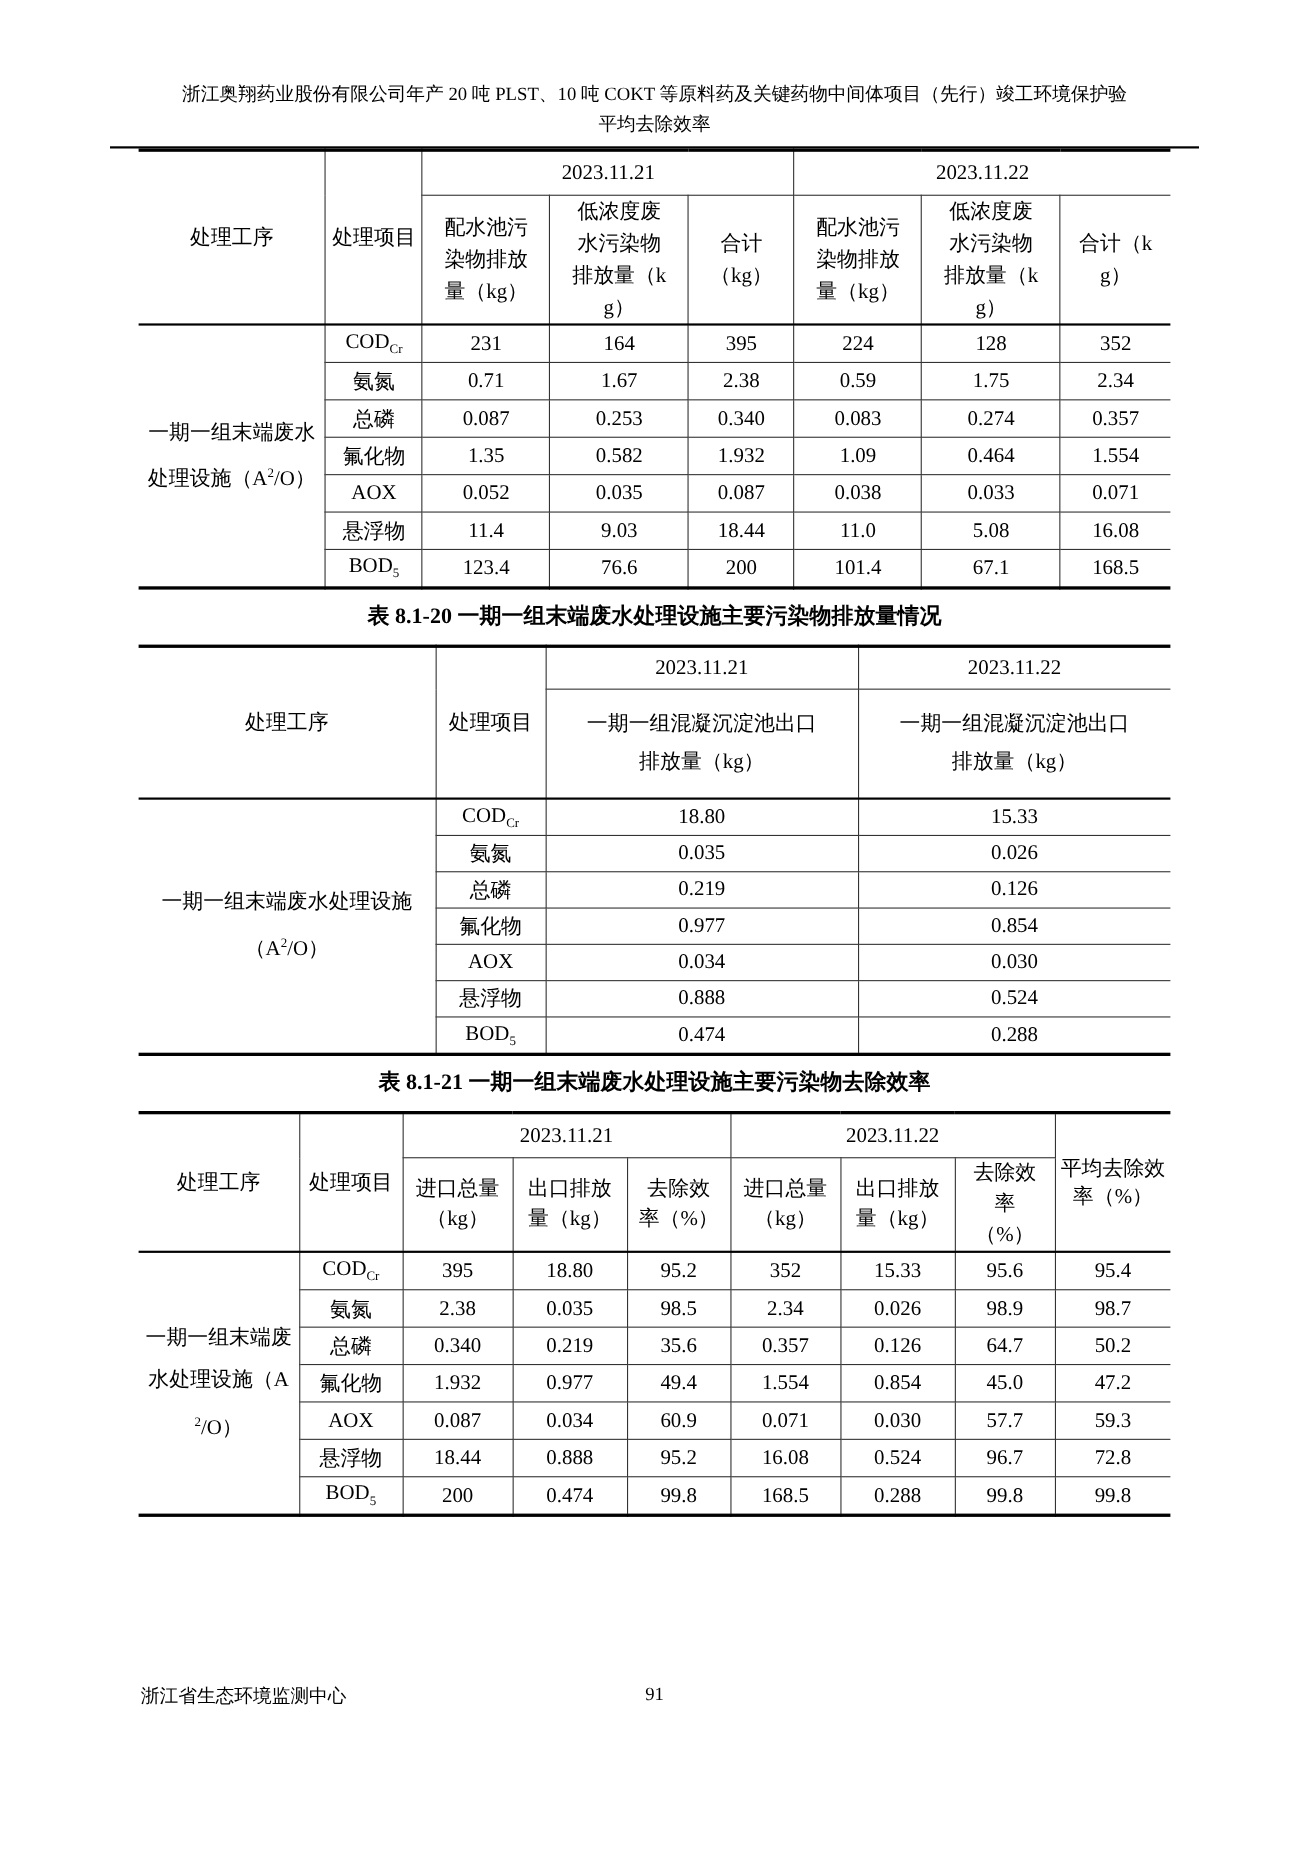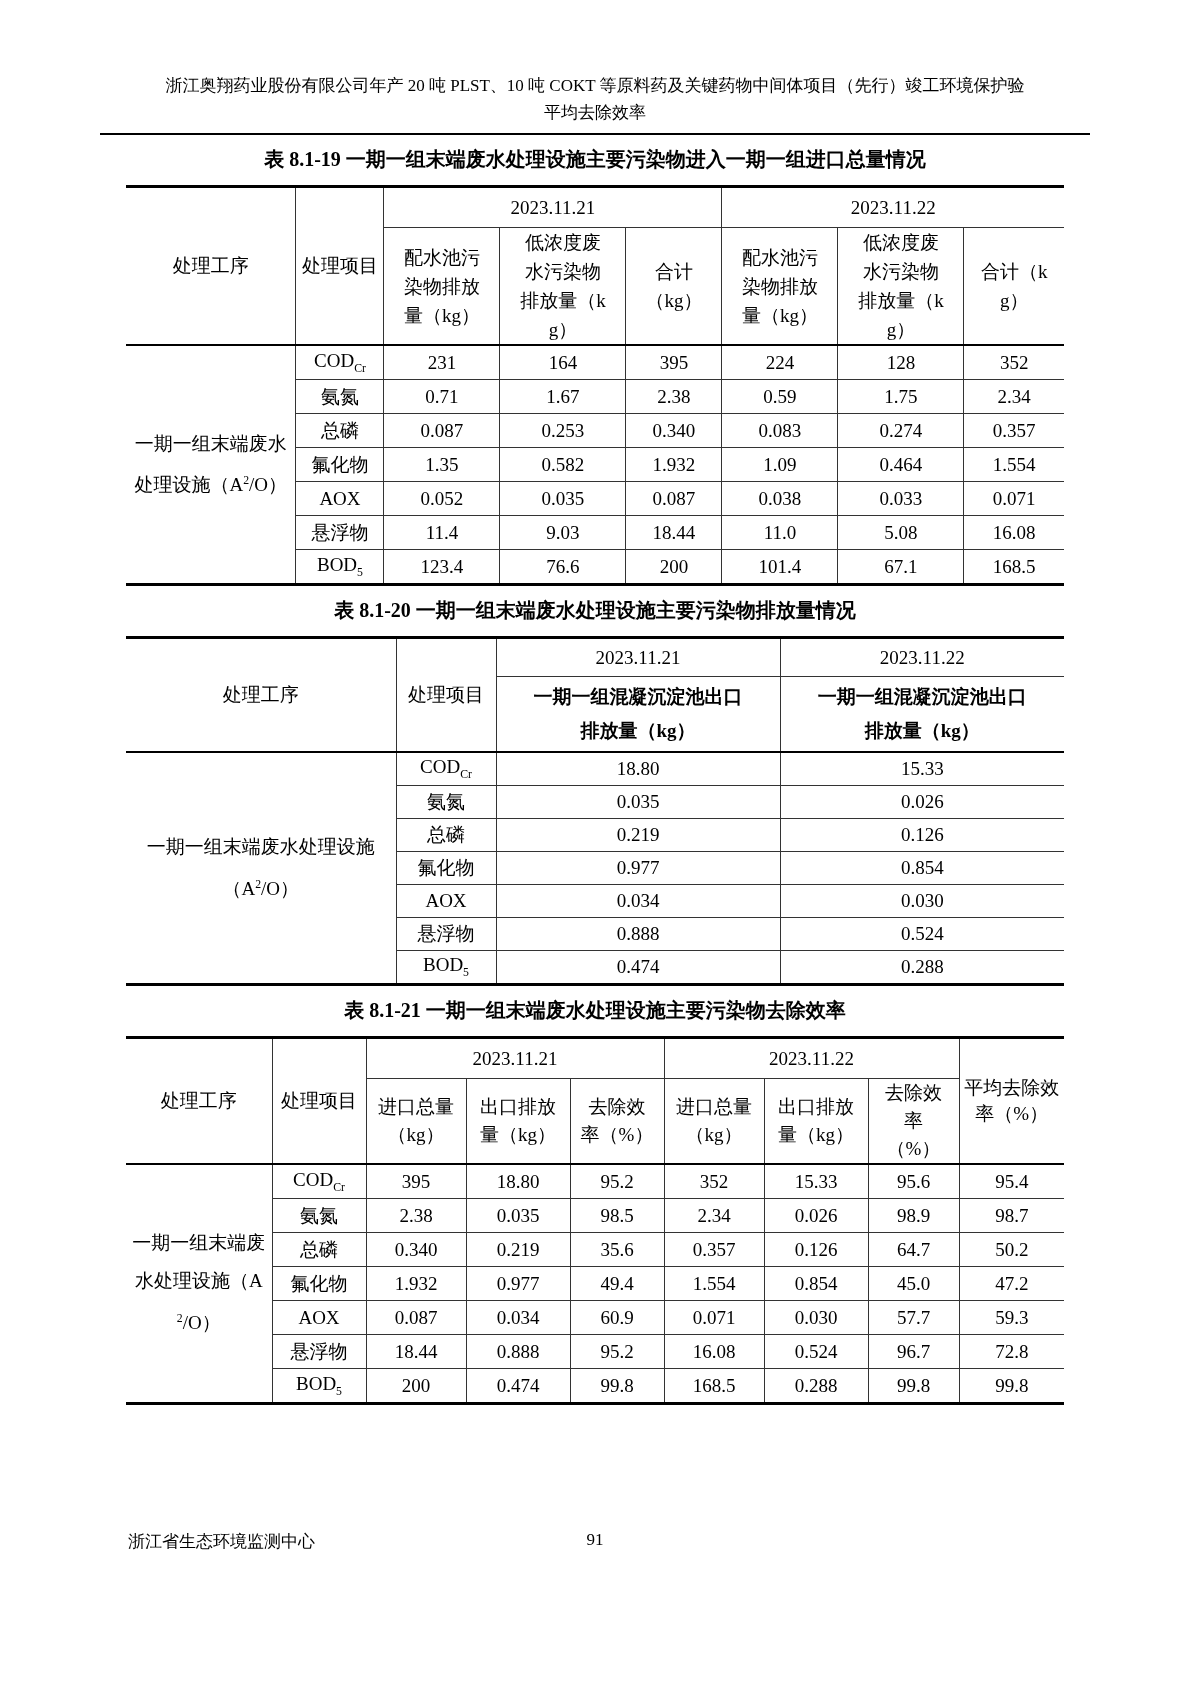--- a/index.html
+++ b/index.html
@@ -59,21 +59,21 @@
   .dtable sup { font-size: 0.62em; }
 
   
   .t1 .date-row th { height: 37px; }
   .t1 .sub-row th { height: 116px; line-height: 29px; padding: 0 16px; }
   .t1 tbody td { height: 31px; }
   .t1 td.fac { line-height: 37px; padding: 0 8px; }
 
   
   .t2 .date-row th { height: 35px; }
-  .t2 .sub-row th { height: 74px; line-height: 34px; padding: 0 30px; font-weight: bold; }
+  .t2 .sub-row th { height: 74px; line-height: 34px; padding: 12px 30px; }
   .t2 tbody td { height: 30px; }
   .t2 td.fac { line-height: 38px; padding: 0 10px; }
 
   
   .t3 .date-row th { height: 37px; }
   .t3 .sub-row th { height: 84px; line-height: 28px; padding: 0 10px; }
   .t3 tbody td { height: 31px; }
   .t3 td.fac { line-height: 38px; padding: 0 6px; }
 
   .page-footer {
@@ -94,21 +94,20 @@
 <body>
 
 <div class="page">
 
   <div class="doc-header">
     <div>浙江奥翔药业股份有限公司年产 20 吨 PLST、10 吨 COKT 等原料药及关键药物中间体项目（先行）竣工环境保护验</div>
     <div>平均去除效率</div>
   </div>
   <hr class="header-rule">
 
-  <div class="table-title">表 8.1-19  一期一组末端废水处理设施主要污染物进入一期一组进口总量情况</div>
   <table class="dtable t1">
     <colgroup>
       <col style="width:170px">
         <col style="width:88px">
       <col style="width:116px">
         <col style="width:126px">
         <col style="width:96px">
       <col style="width:116px">
         <col style="width:126px">
         <col style="width:100px">

